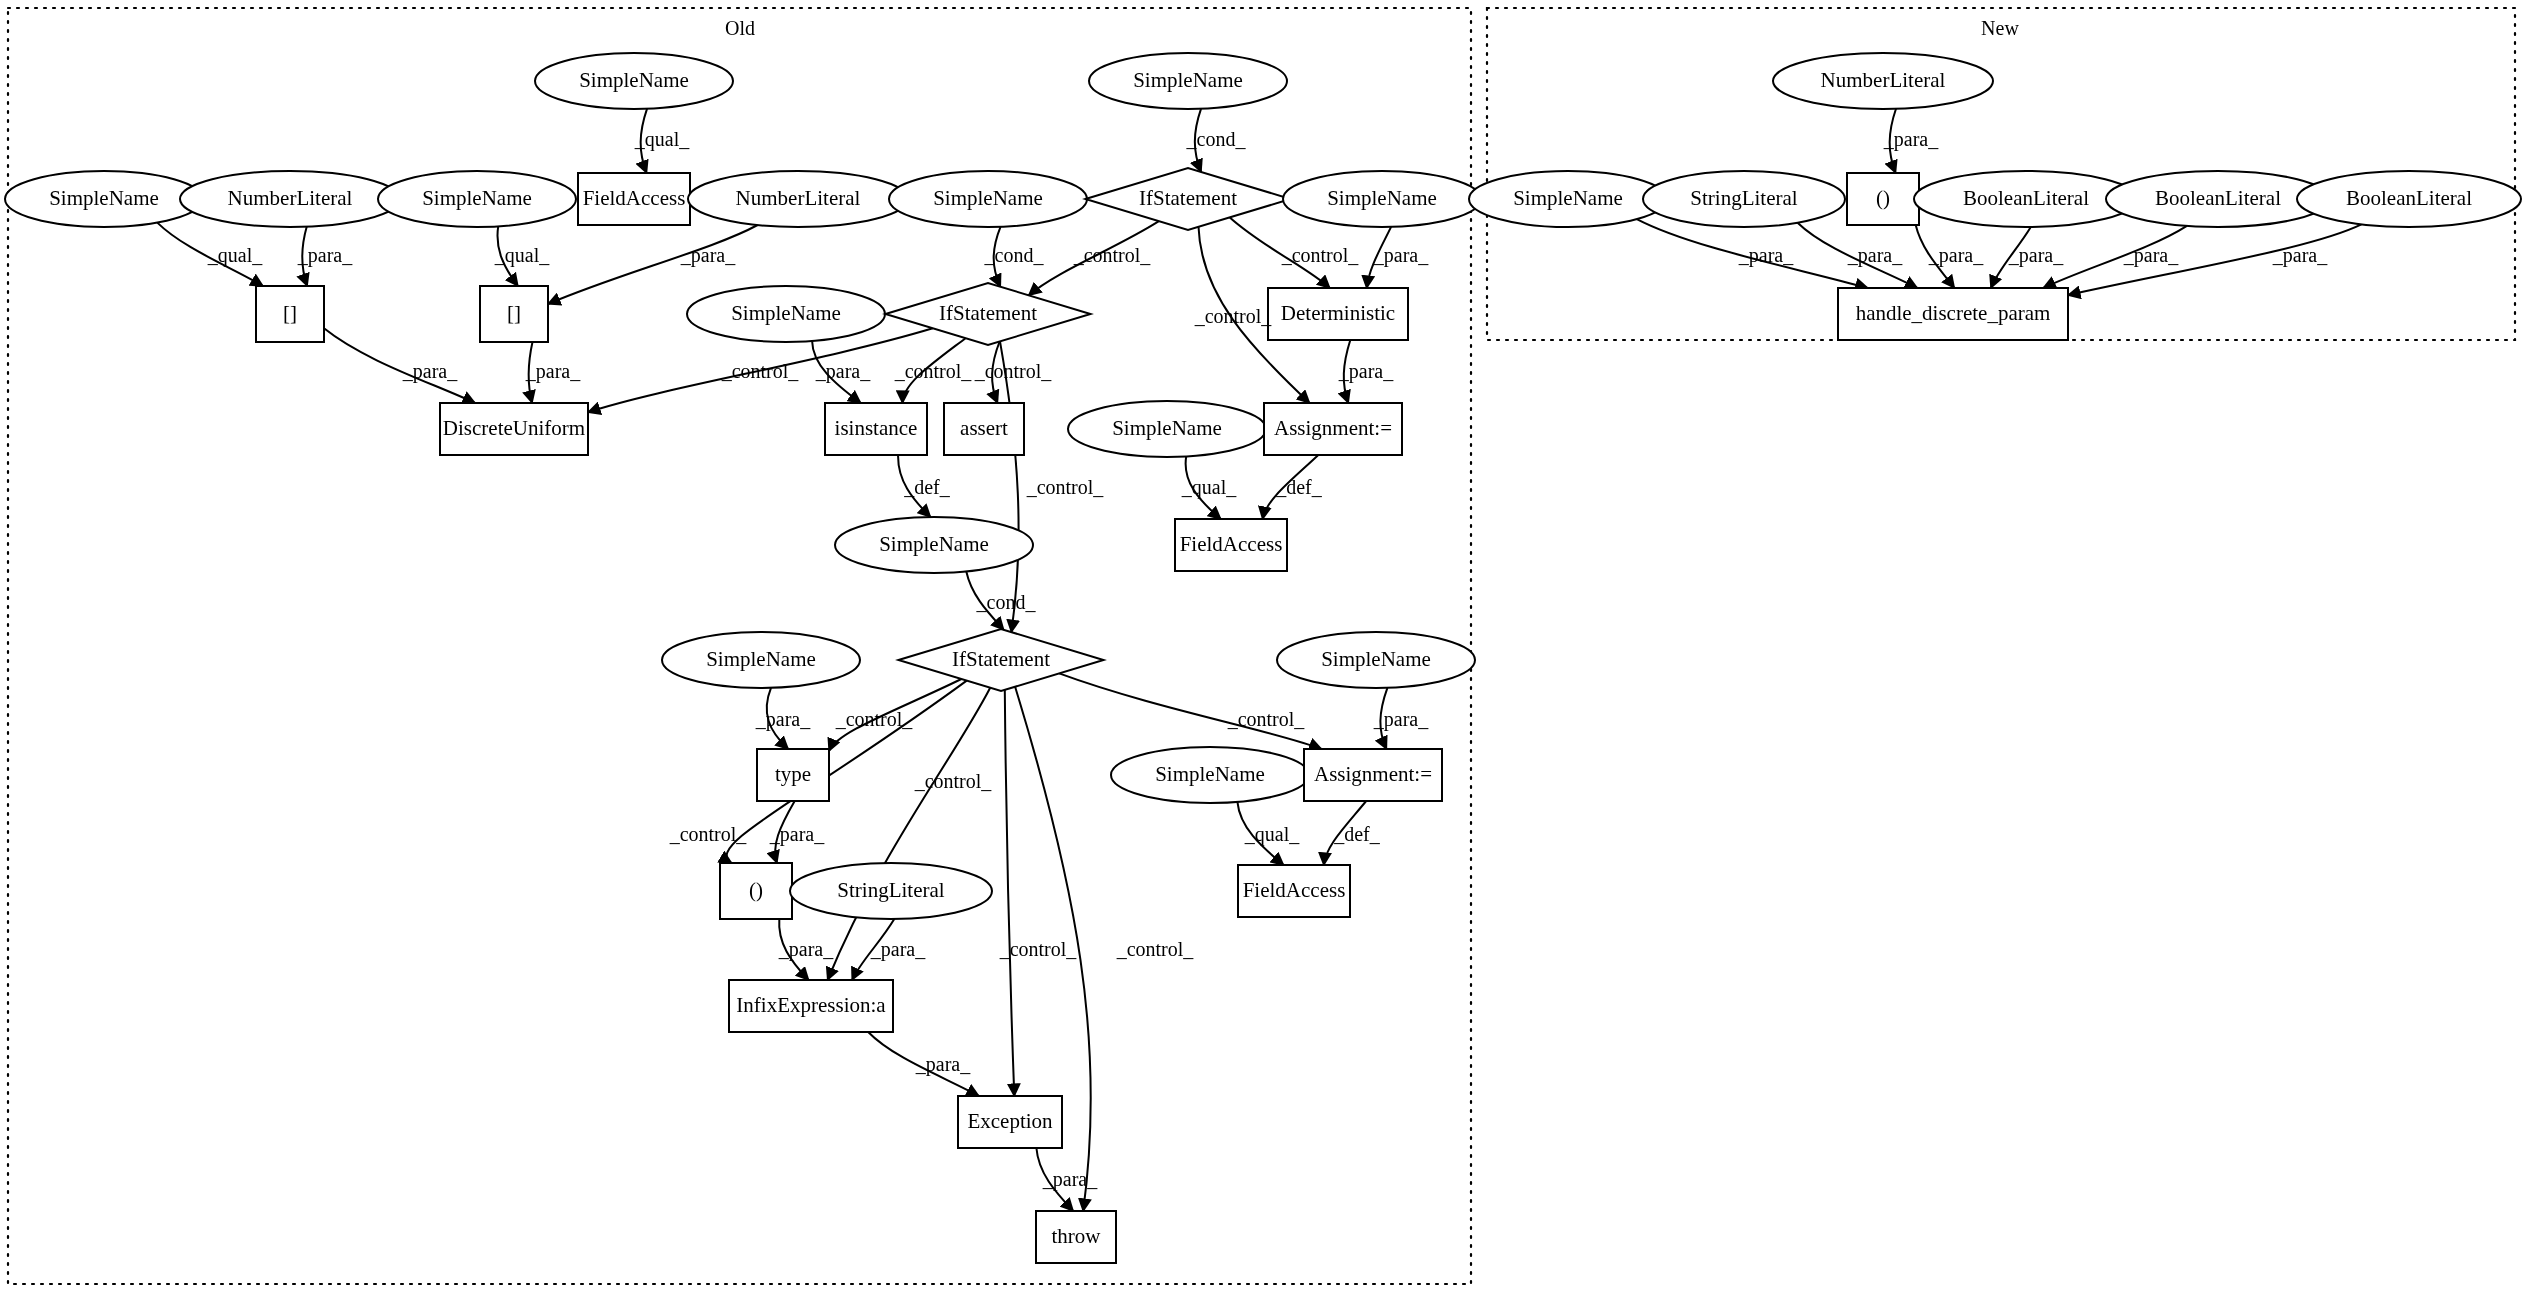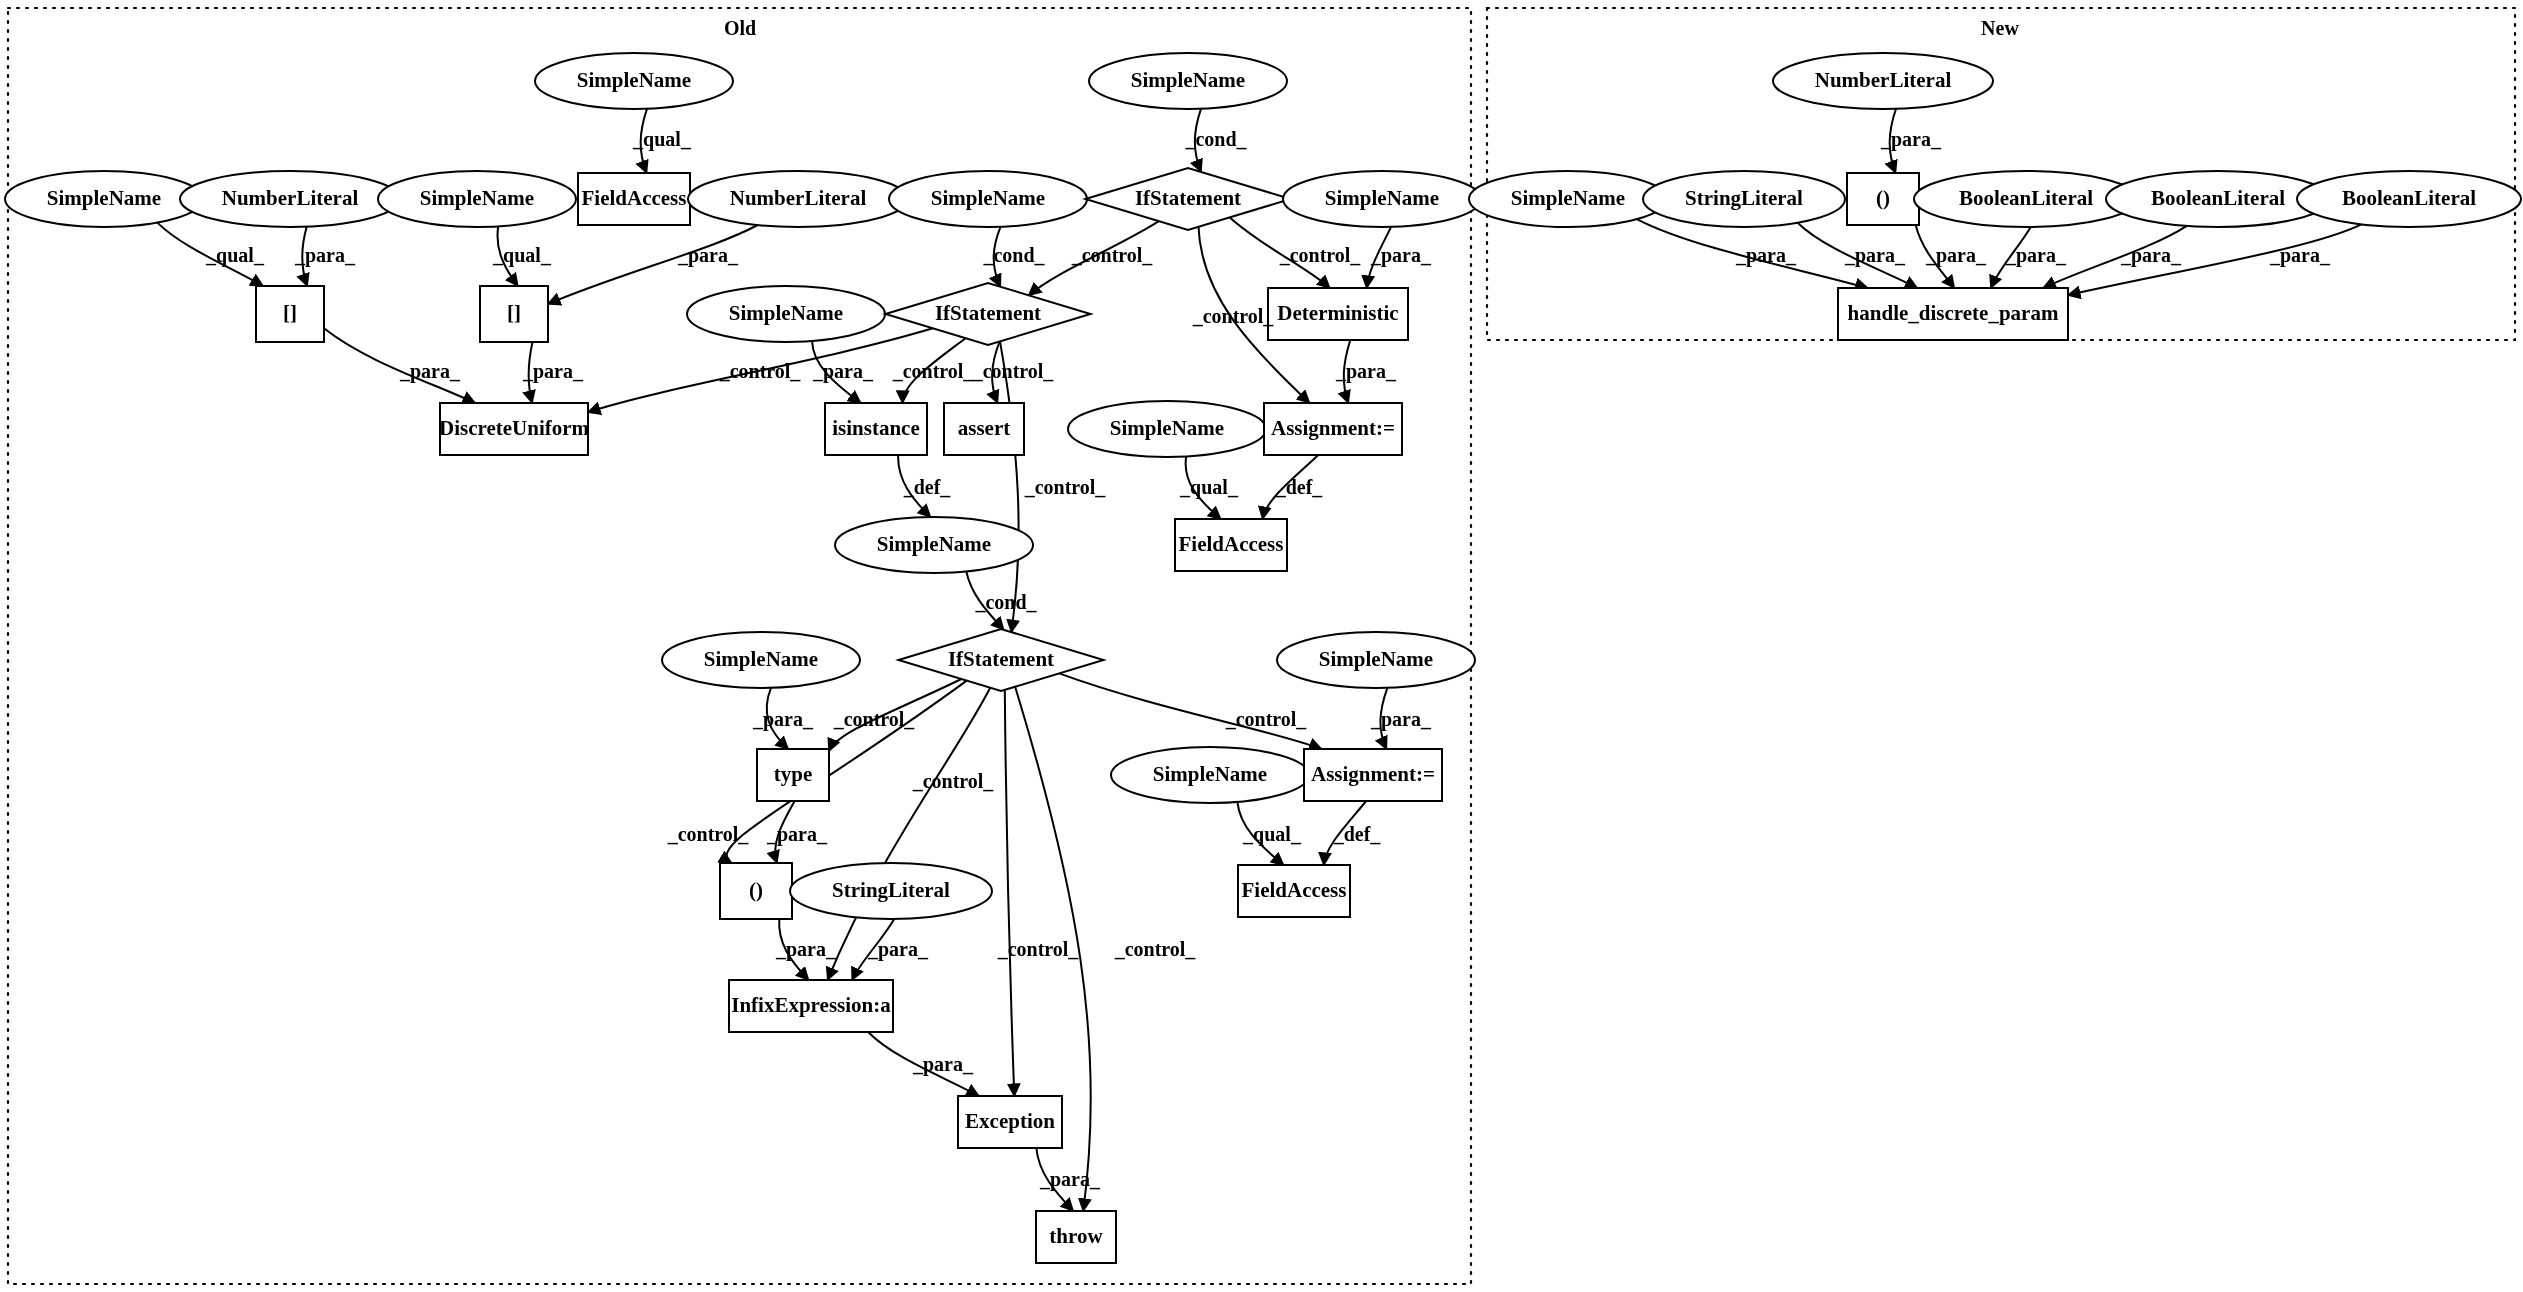--- a/index.html
+++ b/index.html
@@ -6,21 +6,20 @@
     margin: 0;
     padding: 0;
     background: #ffffff;
   }
   #canvas {
     position: relative;
     width: 2523px;
     height: 1292px;
     background: #ffffff;
     font-family: "Liberation Serif", "DejaVu Serif", serif;
-    font-weight: bold;
   }
   svg#graph {
     position: absolute;
     left: 0;
     top: 0;
     width: 2523px;
     height: 1292px;
   }
   .cluster-box {
     fill: none;

